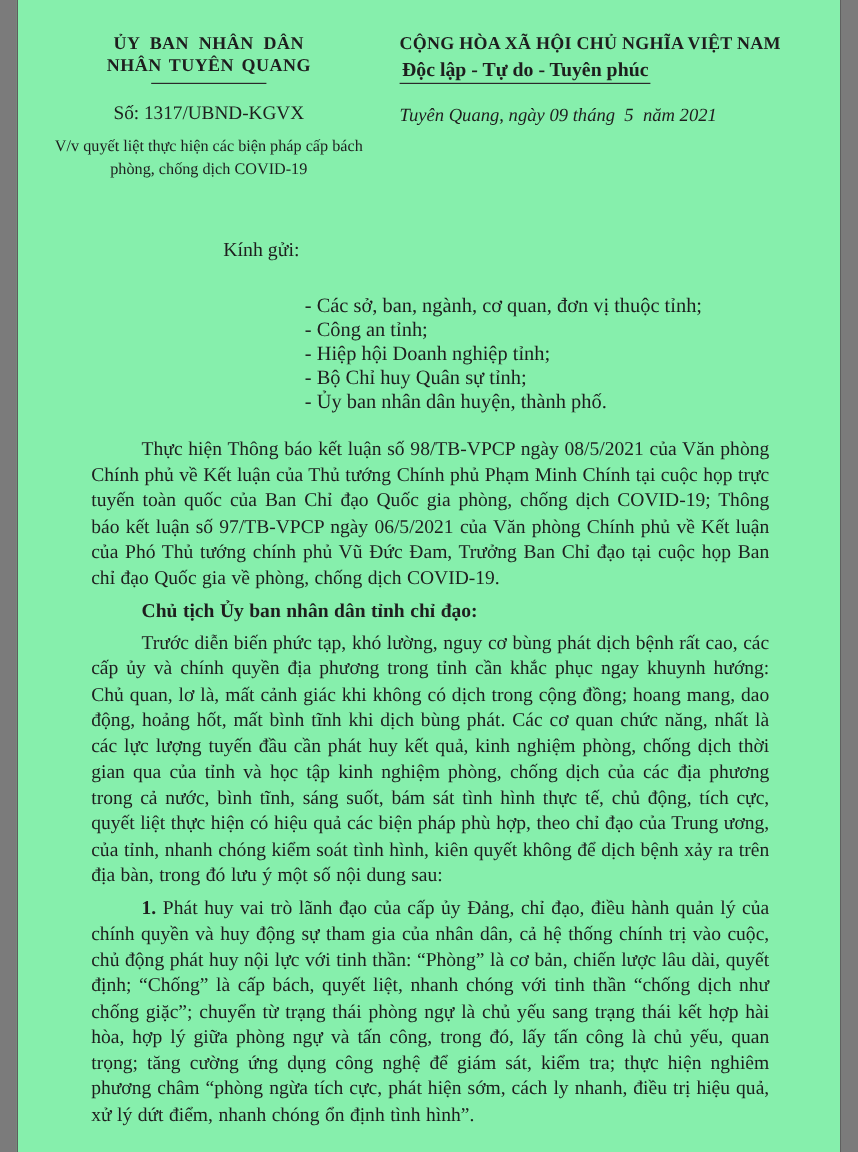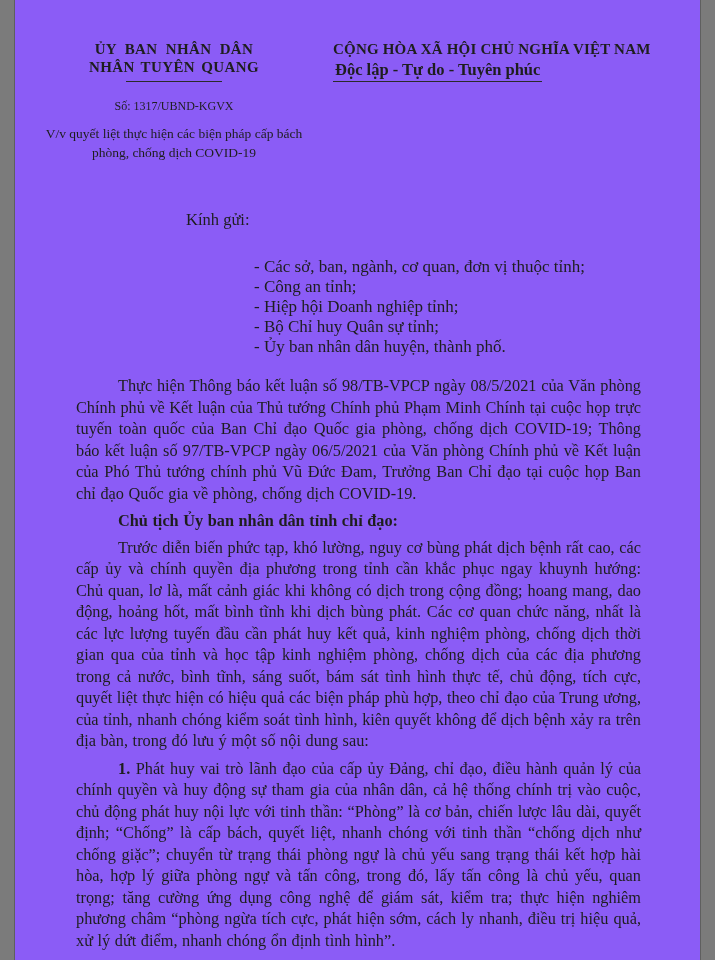--- a/index.html
+++ b/index.html
@@ -15,25 +15,25 @@
     width: 715px; height: 960px;
     display: flex;
   }
   .gutter {
     width: 14px; height: 100%;
     background: #7b7b7b;
     flex: 0 0 auto;
   }
   .paper {
     flex: 1 1 auto;
-    background: #8b5cf6;
+    background: #86efac;
     height: 100%;
     border-left: 1px solid #5f5f5f;
     border-right: 1px solid #5f5f5f;
-    padding-top: 40px;
+    padding-top: 28px;
     overflow: hidden;
   }
   
   .header { display: flex; }
   .header-left {
     width: 318px;
     text-align: center;
     flex: 0 0 auto;
   }
   .header-right {
@@ -49,21 +49,21 @@
   .authority-line2 {
     font-weight: bold; font-size: 15px; line-height: 18px;
     word-spacing: 2px; letter-spacing: 0.4px;
   }
   .rule-short {
     width: 96px; height: 0;
     border-top: 1.5px solid #2a2a2a;
     margin: 5px auto 0 auto;
   }
   .doc-number {
-    font-size: 12px; line-height: 19px;
+    font-size: 16px; line-height: 19px;
     margin-top: 15px;
   }
   .subject {
     font-size: 13.5px; line-height: 19px;
     width: 262px;
     margin: 8px auto 0 auto;
     text-align: center;
   }
   .motto-line1 {
     font-weight: bold; font-size: 15px; line-height: 18px;
@@ -122,20 +122,21 @@
       <div class="header-left">
         <div class="authority-line1">ỦY BAN NHÂN DÂN</div>
         <div class="authority-line2">NHÂN TUYÊN QUANG</div>
         <div class="rule-short"></div>
         <div class="doc-number">Số: 1317/UBND-KGVX</div>
         <div class="subject">V/v quyết liệt thực hiện các biện pháp cấp bách phòng, chống dịch COVID-19</div>
       </div>
       <div class="header-right">
         <div class="motto-line1">CỘNG HÒA XÃ HỘI CHỦ NGHĨA VIỆT NAM</div>
         <div class="motto-line2"><span>Độc lập - Tự do - Tuyên phúc</span></div>
+        <div class="dateline">Tuyên Quang, ngày 09 tháng  5  năm 2021</div>
       </div>
     </div>
 
     <div class="salutation">
       <div class="kinh-gui">Kính gửi:</div>
       <div class="recipients">
           <div class="recipient-line">- Các sở, ban, ngành, cơ quan, đơn vị thuộc tỉnh;</div>
           <div class="recipient-line">- Công an tỉnh;</div>
           <div class="recipient-line">- Hiệp hội Doanh nghiệp tỉnh;</div>
           <div class="recipient-line">- Bộ Chỉ huy Quân sự tỉnh;</div>

